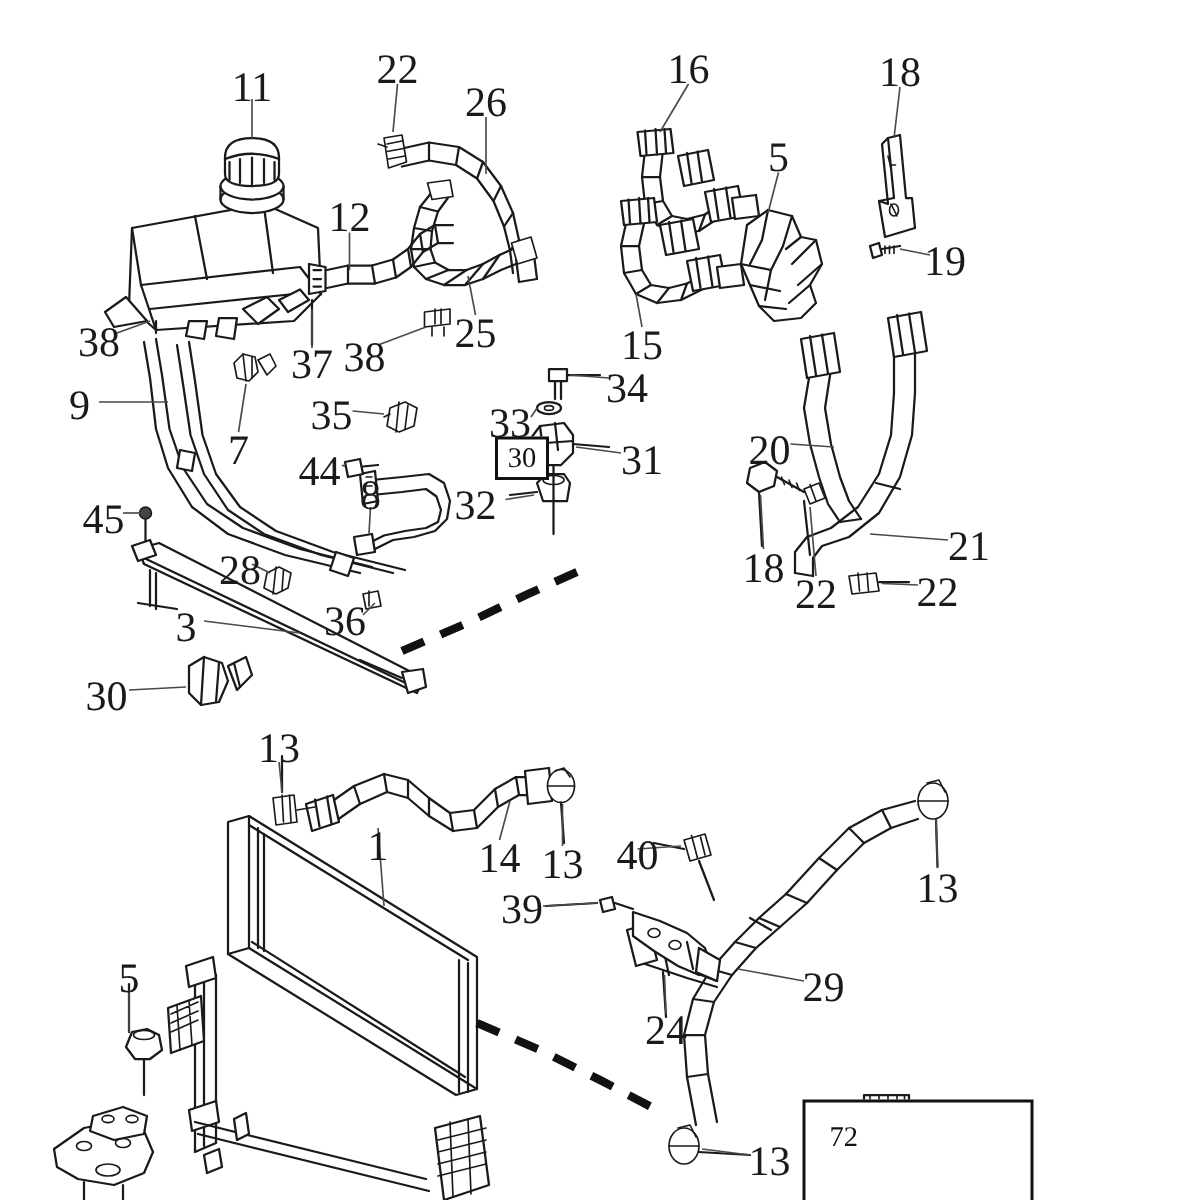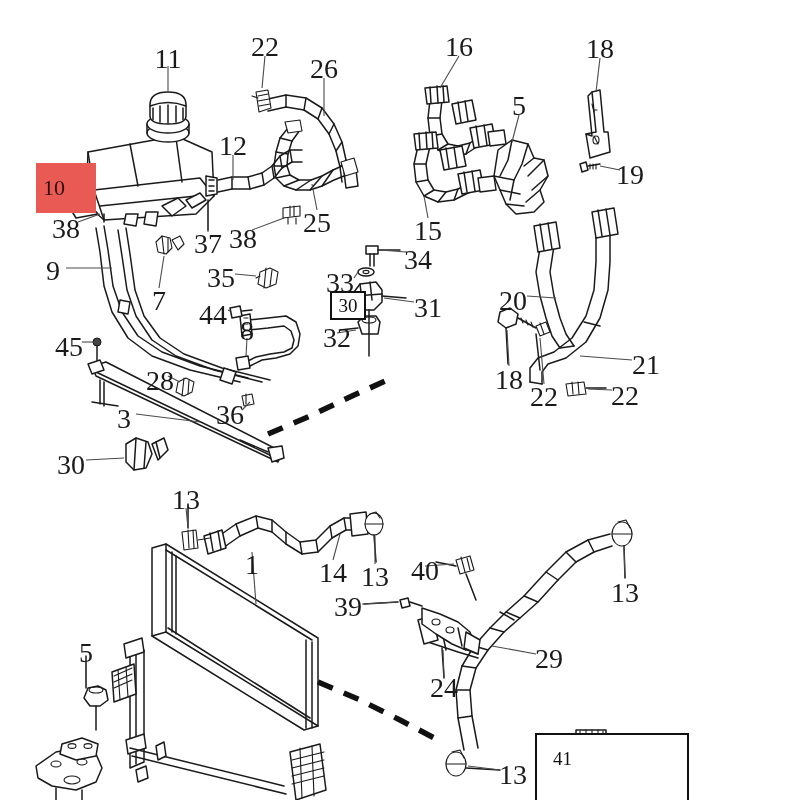--- a/index.html
+++ b/index.html
@@ -441,28 +441,25 @@
     </g>
 
     <g>
       <path class="sf" d="M584 770 L584 756 L578 752 L578 744 L604 744 L604 752 L598 756 L598 770 L600 800 L582 800 Z"></path>
       <path class="sf" d="M576 730 L606 730 L606 746 L576 746 Z"></path>
       <path class="t" d="M580 731 L580 745 M586 730 L586 746 M592 730 L592 746 M598 730 L598 746 M603 731 L603 745"></path>
       <path class="t" d="M580 778 L600 778 M580 786 L601 786"></path>
     </g>
   </svg>
 
-  <div class="hl-box" id="hl10" style="left: 36px; top: 163px; width: 60px; height: 50px; background: rgb(234, 90, 84);">
-    <span class="hl-num" style="color: rgb(43, 18, 17);">10</span>
-  </div>
 
   <div class="grp-box" id="grp30" style="left: 330px; top: 291px; width: 32px; height: 25px;">30</div>
 
   <div class="inset-box" id="inset46" style="left: 535px; top: 733px; width: 150px; height: 67px;"></div>
-  <div class="inset-num" id="inset46num" style="left: 553px; top: 748px;">41</div>
+  <div class="inset-num" id="inset46num" style="left: 553px; top: 748px;">72</div>
 
   <div id="labels">
       <div class="lbl ctr" style="left: 168px; top: 45px;">11</div>
       <div class="lbl ctr" style="left: 265px; top: 33px;">22</div>
       <div class="lbl ctr" style="left: 324px; top: 55px;">26</div>
       <div class="lbl ctr" style="left: 459px; top: 33px;">16</div>
       <div class="lbl ctr" style="left: 600px; top: 35px;">18</div>
       <div class="lbl ctr" style="left: 519px; top: 92px;">5</div>
       <div class="lbl ctr" style="left: 233px; top: 132px;">12</div>
       <div class="lbl ctr" style="left: 630px; top: 161px;">19</div>
@@ -473,21 +470,21 @@
       <div class="lbl ctr" style="left: 317px; top: 209px;">25</div>
       <div class="lbl ctr" style="left: 418px; top: 246px;">34</div>
       <div class="lbl ctr" style="left: 53px; top: 257px;">9</div>
       <div class="lbl ctr" style="left: 221px; top: 264px;">35</div>
       <div class="lbl ctr" style="left: 340px; top: 269px;">33</div>
       <div class="lbl ctr" style="left: 159px; top: 287px;">7</div>
       <div class="lbl ctr" style="left: 213px; top: 301px;">44</div>
       <div class="lbl ctr" style="left: 428px; top: 294px;">31</div>
       <div class="lbl ctr" style="left: 513px; top: 287px;">20</div>
       <div class="lbl ctr" style="left: 247px; top: 317px;">8</div>
-      <div class="lbl ctr" style="left: 337px; top: 324px; text-align: center;">32</div>
+      <div class="lbl ctr" style="left: 317px; top: 324px; text-align: center;">32</div>
       <div class="lbl ctr" style="left: 69px; top: 333px;">45</div>
       <div class="lbl ctr" style="left: 646px; top: 351px;">21</div>
       <div class="lbl ctr" style="left: 509px; top: 366px;">18</div>
       <div class="lbl ctr" style="left: 160px; top: 367px;">28</div>
       <div class="lbl ctr" style="left: 544px; top: 383px;">22</div>
       <div class="lbl ctr" style="left: 625px; top: 382px;">22</div>
       <div class="lbl ctr" style="left: 124px; top: 405px;">3</div>
       <div class="lbl ctr" style="left: 230px; top: 401px;">36</div>
       <div class="lbl ctr" style="left: 71px; top: 451px;">30</div>
       <div class="lbl ctr" style="left: 186px; top: 486px;">13</div>

